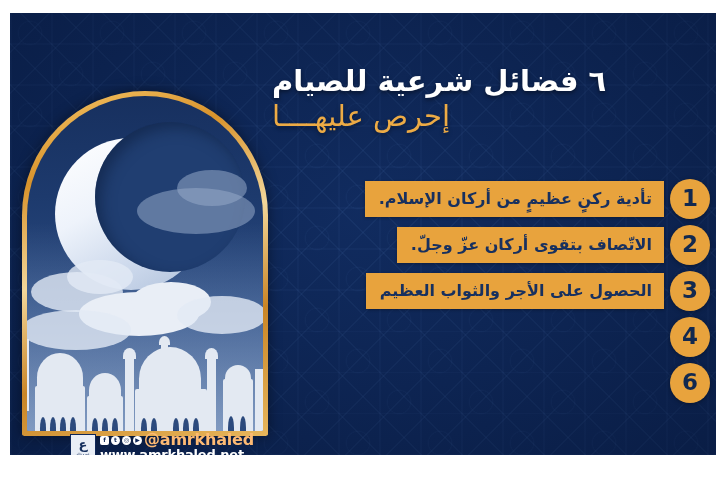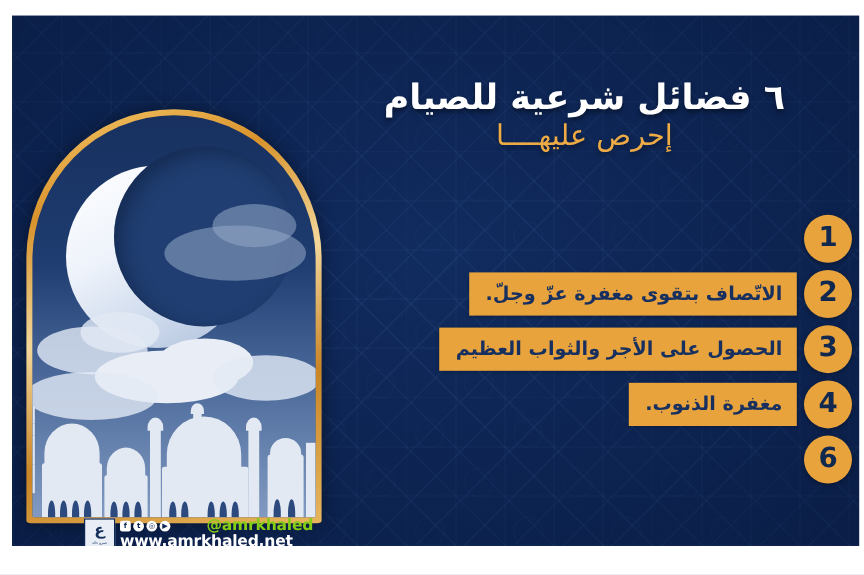--- a/index.html
+++ b/index.html
@@ -98,32 +98,32 @@
   }
   .brand-mark .bm-sub{font-size:3px;color:#16305e;letter-spacing:.2px;margin-top:1px;}
   .brand-text{display:flex;flex-direction:column;line-height:1.02;}
   .brand-row1{display:flex;align-items:center;gap:2px;}
   .soc{
     width:9px;height:9px;border-radius:2px;background:#ffffff;color:#0e2657;
     font-size:6px;font-weight:bold;display:flex;align-items:center;justify-content:center;
     line-height:1;
   }
   .soc.round{border-radius:50%;}
-  .handle{color:#84cc16;font-size:13px;font-weight:bold;letter-spacing:-.2px;margin-left:28px;}
+  .handle{color:#fdba74;font-size:16px;font-weight:bold;letter-spacing:-.2px;}
   .site{color:#ffffff;font-size:13px;font-weight:bold;letter-spacing:-.2px;}
 
   
-  .title-block{position:absolute;right:14px;top:52px;text-align:center;width:430px;}
+  .title-block{position:absolute;right:14px;top:52px;text-align:left;width:430px;}
   .title-main{
     color:#ffffff;font-size:29px;font-weight:bold;line-height:1.12;
     direction:rtl;letter-spacing:0px;
     text-shadow:0 2px 4px rgba(0,0,0,.45);
   }
   .title-sub{
-    color:#edab45;font-size:24px;font-weight:normal;line-height:1.2;
+    color:#edab45;font-size:29px;font-weight:normal;line-height:1.2;
     direction:rtl;margin-top:2px;
     text-shadow:0 2px 4px rgba(0,0,0,.40);
   }
 
   
   .list{position:absolute;right:6px;top:165px;width:414px;}
   .row{position:relative;height:41px;margin-bottom:5px;display:flex;align-items:center;justify-content:flex-end;}
   .bar{
     position:absolute;right:46px;height:36px;
     background:#e8a33d;
@@ -219,41 +219,41 @@
     </div>
 
     <div class="title-block">
       <div class="title-main">٦ فضائل شرعية للصيام</div>
       <div class="title-sub">إحرص عليهــــا</div>
     </div>
 
     <div class="list">
 
       <div class="row">
+        <div class="bar">
+          <span class="bar-text">تأدية ركنٍ عظيمٍ من أركان الإسلام.</span>
+        </div>
         <div class="badge">1</div>
       </div>
 
       <div class="row">
         <div class="bar">
-          <span class="bar-text">الاتّصاف بتقوى مغفرة عزّ وجلّ.</span>
+          <span class="bar-text">الاتّصاف بتقوى أركان عزّ وجلّ.</span>
         </div>
         <div class="badge">2</div>
       </div>
 
       <div class="row">
         <div class="bar">
           <span class="bar-text">الحصول على الأجر والثواب العظيم</span>
         </div>
         <div class="badge">3</div>
       </div>
 
       <div class="row">
-        <div class="bar">
-          <span class="bar-text">مغفرة الذنوب.</span>
-        </div>
         <div class="badge">4</div>
       </div>
 
 
       <div class="row">
         <div class="badge">6</div>
       </div>
 
     </div>
 

